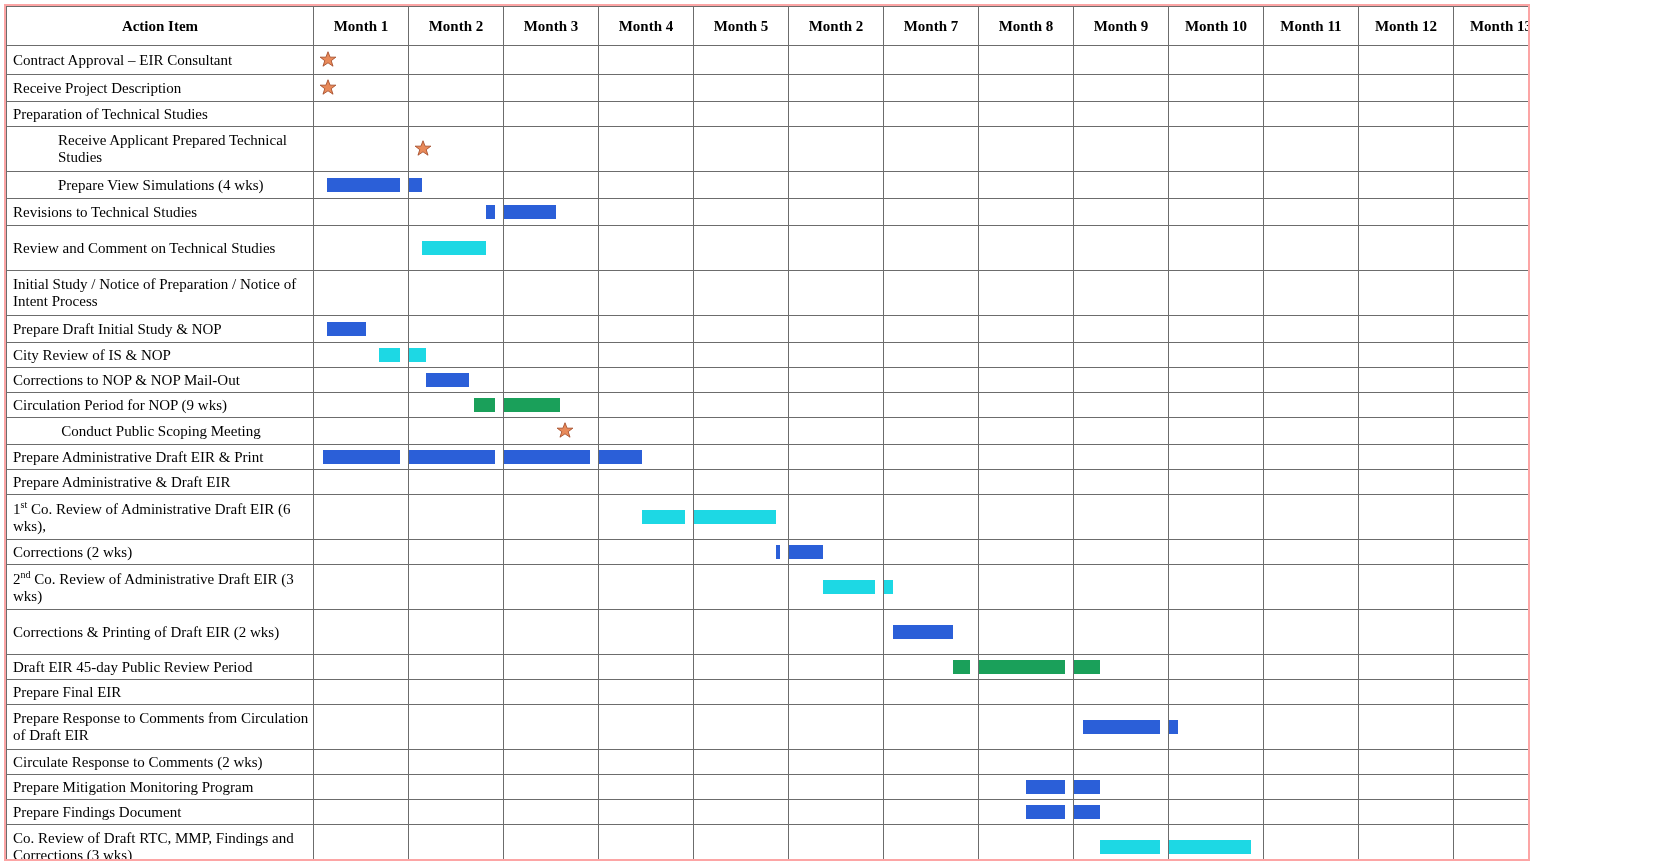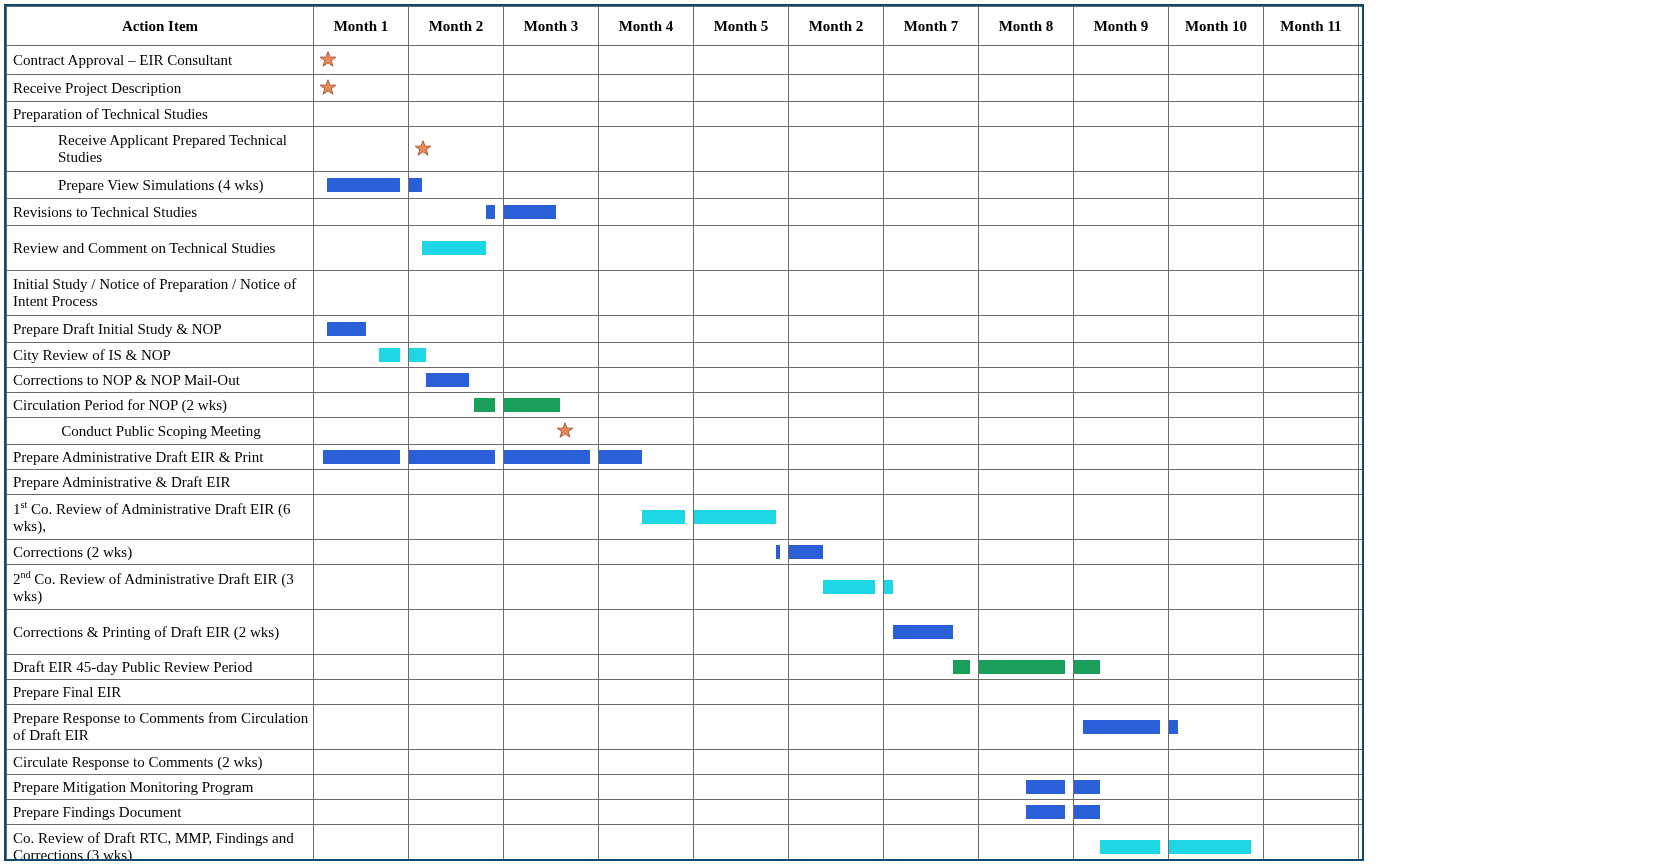--- a/index.html
+++ b/index.html
@@ -1,16 +1,16 @@
 <!DOCTYPE html>
 <html><head>
 <meta charset="utf-8">
 <style>
   body{margin:0;padding:4px;background:#fff;font-family:"Times New Roman",serif;font-size:15px;color:#000}
-  .wrap{border:2px solid #0c4a6e;width:1360px;height:857px;box-sizing:border-box;overflow:hidden}
+  .wrap{border:2px solid #fca5a5;width:1526px;height:857px;box-sizing:border-box;overflow:hidden}
   table{border-collapse:collapse;width:100%;table-layout:fixed}
   th,td{border:1px solid #6c6c6c;padding:2px 4px;vertical-align:middle;position:relative;overflow:hidden}
   th{font-weight:bold;text-align:center;height:34px}
   th.action{width:298px}
   th.month{width:86px}
   td.label{padding-left:6px}
   td.month{padding:0}
   .indent{padding-left:45px;display:block}
   .bar{position:absolute;top:50%;transform:translateY(-50%);height:14px}
   .blue{background:#2b5fd8}
@@ -254,21 +254,21 @@
           <td class="month"></td>
           <td class="month"></td>
           <td class="month"></td>
           <td class="month"></td>
           <td class="month"></td>
           <td class="month"></td>
           <td class="month"></td>
           <td class="month"></td>
         </tr>
         <tr>
-          <td class="label" style="height: 20px;">Circulation Period for NOP  (2 wks)</td>
+          <td class="label" style="height: 20px;">Circulation Period for NOP  (9 wks)</td>
           <td class="month"></td>
           <td class="month">
             <div class="bar green" style="left: 64.5px; width: 21.5px;"></div>
           </td>
           <td class="month">
             <div class="bar green" style="left: 0px; width: 55.9px;"></div>
           </td>
           <td class="month"></td>
           <td class="month"></td>
           <td class="month"></td>

